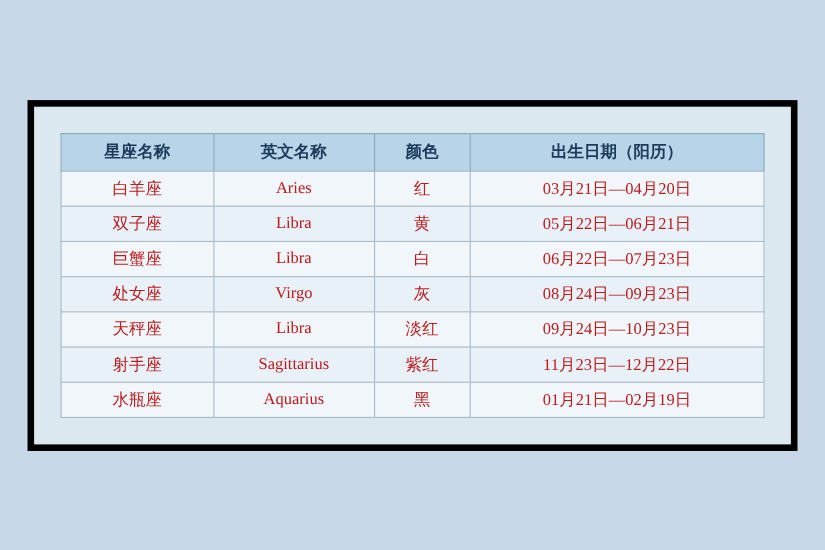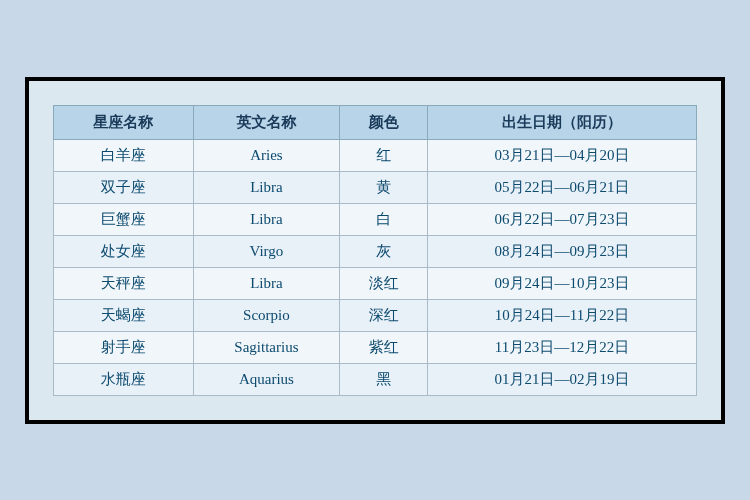--- a/index.html
+++ b/index.html
@@ -13,21 +13,21 @@
       height: 500px;
       background-color: #c8d8e8;
       display: flex;
       align-items: center;
       justify-content: center;
       font-family: "SimSun", "宋体", serif;
     }
 
     .table-container {
       background-color: #dce8f0;
-      border: 4px solid #000000;
+      border: 6px solid #000000;
       padding: 24px;
       width: 700px;
     }
 
     table {
       width: 100%;
       border-collapse: collapse;
       font-size: 15px;
     }
 
@@ -37,21 +37,21 @@
       padding: 7px 10px;
       text-align: center;
       font-weight: bold;
       color: #1a3a5a;
     }
 
     td {
       border: 1px solid #aabbc8;
       padding: 6px 10px;
       text-align: center;
-      color: #0c4a6e;
+      color: #b91c1c;
       background-color: #f0f6fa;
     }
 
     tr:nth-child(even) td {
       background-color: #e8f0f8;
     }
   </style>
 </head>
 <body>
 
@@ -90,26 +90,20 @@
           <td>灰</td>
           <td>08月24日—09月23日</td>
         </tr>
         <tr>
           <td>天秤座</td>
           <td>Libra</td>
           <td>淡红</td>
           <td>09月24日—10月23日</td>
         </tr>
         <tr>
-          <td>天蝎座</td>
-          <td>Scorpio</td>
-          <td>深红</td>
-          <td>10月24日—11月22日</td>
-        </tr>
-        <tr>
           <td>射手座</td>
           <td>Sagittarius</td>
           <td>紫红</td>
           <td>11月23日—12月22日</td>
         </tr>
         <tr>
           <td>水瓶座</td>
           <td>Aquarius</td>
           <td>黑</td>
           <td>01月21日—02月19日</td>

